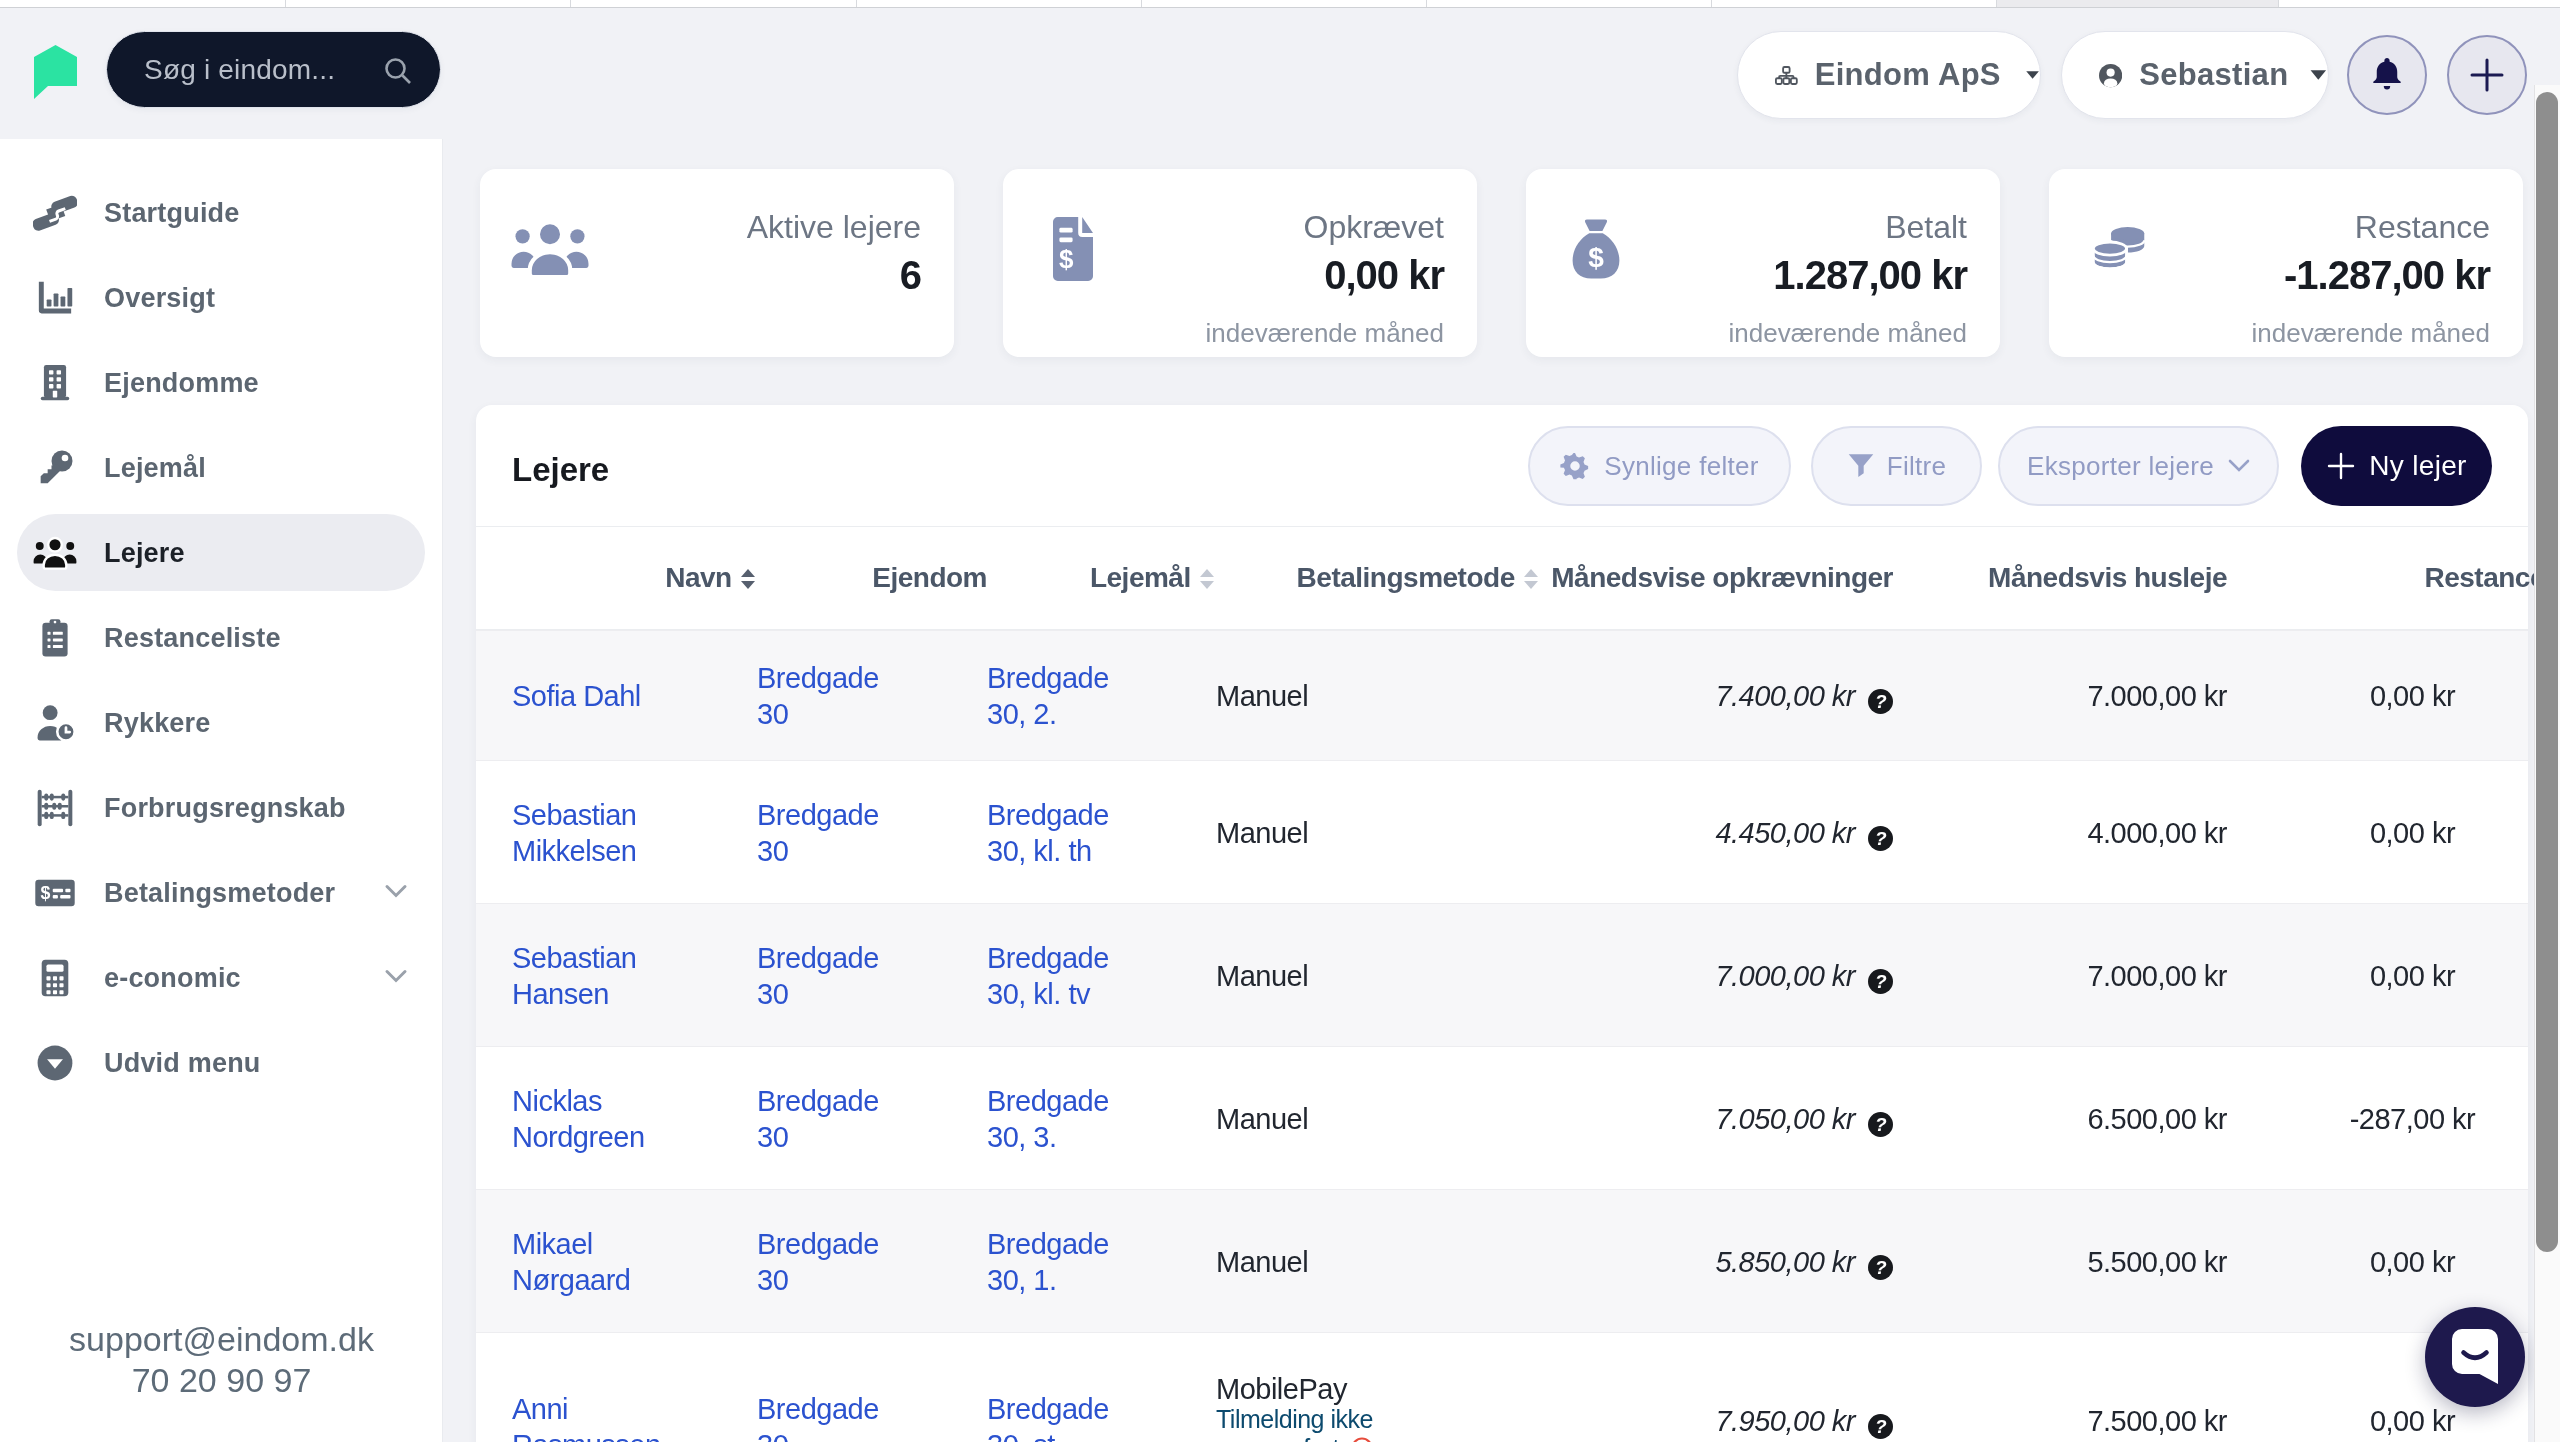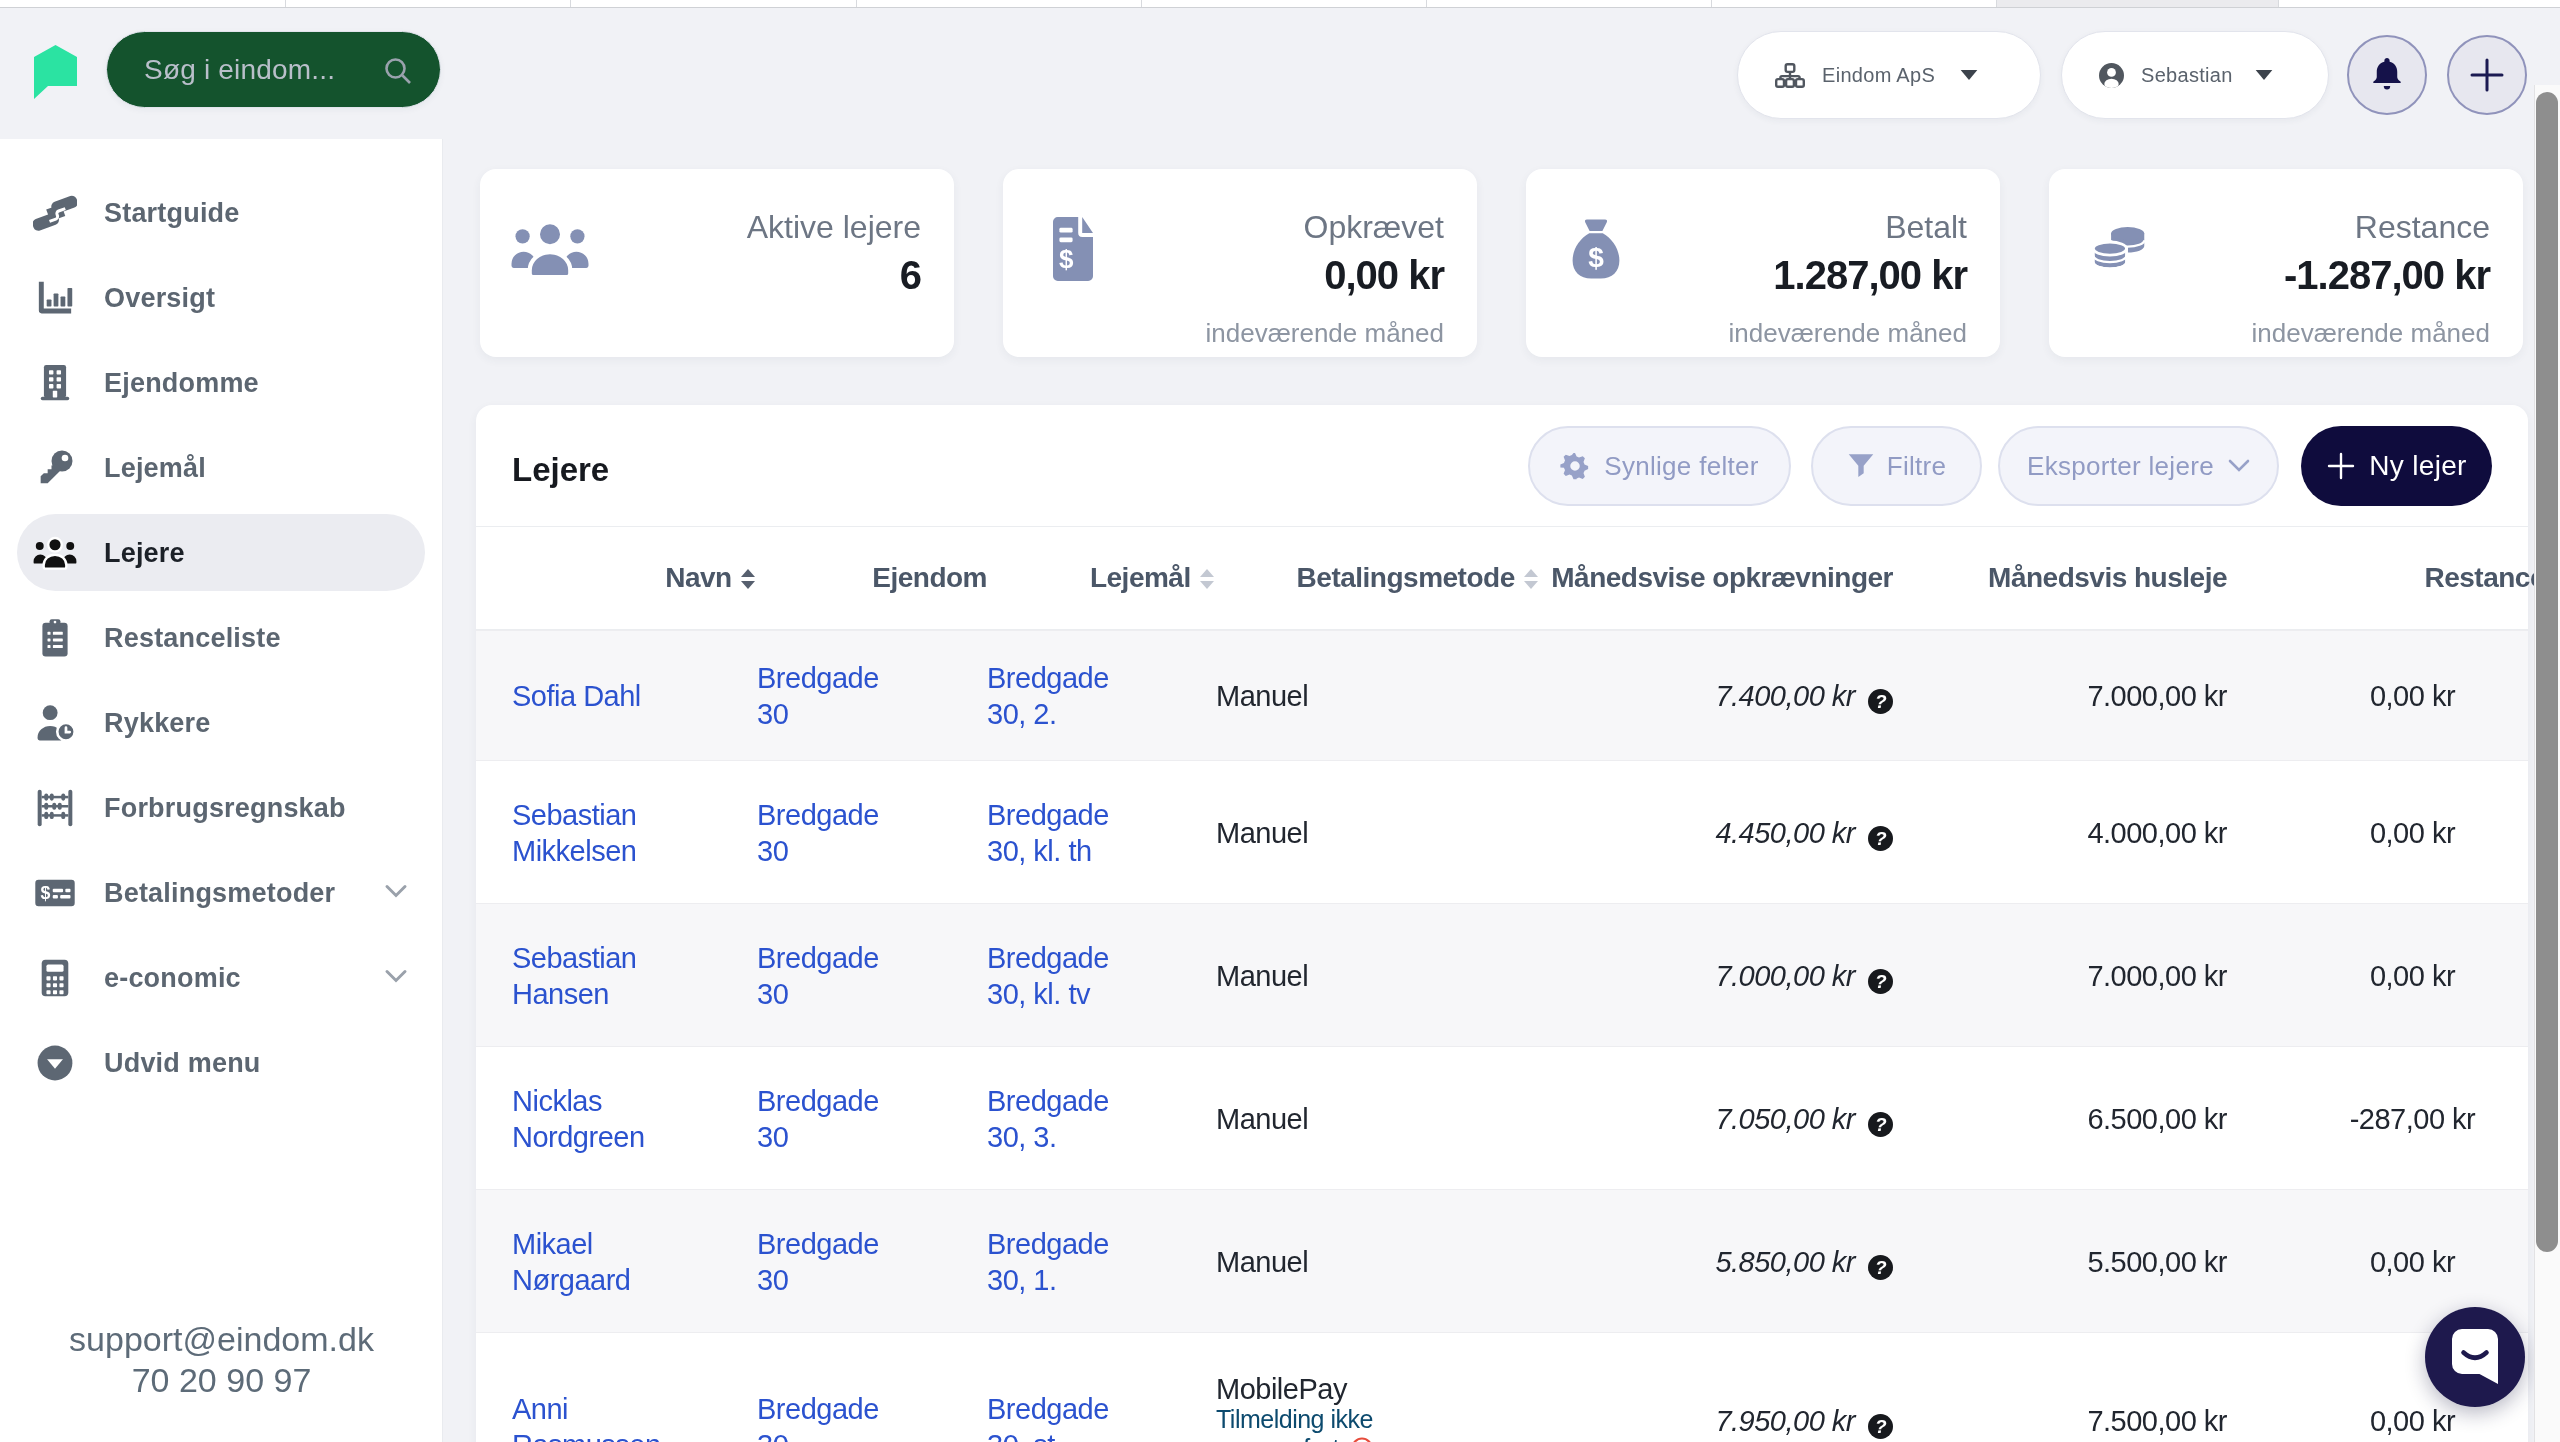--- a/index.html
+++ b/index.html
@@ -8,26 +8,26 @@
   .abs { position:absolute; }
 
   
   #topstrip { left:0; top:0; width:2560px; height:8px; background:#fff; border-bottom:1px solid #cfd1d5; }
   #topstrip .sep { position:absolute; top:0; width:1px; height:7px; background:#d8dade; }
   #topstrip .tab { position:absolute; top:0; height:7px; background:#ebebee; }
 
   
   #header { left:0; top:8px; width:2560px; height:131px; background:#f1f2f6; }
   #logo { left:34px; top:37px; }
-  #search { left:106px; top:23px; width:335px; height:77px; background:#14532d; border:1px solid #e1e4ec; border-radius:39px; box-shadow:0 2px 6px rgba(40,50,80,.05); display:flex; align-items:center; }
+  #search { left:106px; top:23px; width:335px; height:77px; background:#0f172a; border:1px solid #e1e4ec; border-radius:39px; box-shadow:0 2px 6px rgba(40,50,80,.05); display:flex; align-items:center; }
   #search .ph { color:#b9bfca; font-size:28px; margin-left:37px; letter-spacing:.2px; }
   .hpill { position:absolute; background:#fff; border:1px solid #e2e4ec; border-radius:46px; display:flex; align-items:center; box-shadow:0 2px 6px rgba(40,50,80,.05); }
   #orgpill { left:1737px; top:23px; width:304px; height:88px; }
   #userpill { left:2061px; top:23px; width:268px; height:88px; }
-  .hpill .lbl { color:#5a626c; font-size:20px; font-weight:400; letter-spacing:.3px; white-space:nowrap; }
+  .hpill .lbl { color:#5a626c; font-size:31px; font-weight:700; letter-spacing:.3px; white-space:nowrap; }
   .hcirc { position:absolute; width:80px; height:80px; border-radius:50%; background:#e7e7ef; border:2px solid #9093bb; top:27px; display:flex; align-items:center; justify-content:center; }
   #bellbtn { left:2347px; }
   #plusbtn { left:2447px; }
 
   
   #sidebar { left:0; top:139px; width:443px; height:1303px; background:#fff; border-right:1px solid #e9ebef; }
   .mitem { position:absolute; left:0; width:443px; height:85px; }
   .mitem .ic { position:absolute; left:33px; top:50%; transform:translateY(-50%); width:44px; height:44px; display:flex; align-items:center; justify-content:center; }
   .mitem .tx { position:absolute; left:104px; top:50%; transform:translateY(-50%); font-size:27px; font-weight:700; color:#5c6671; letter-spacing:.2px; white-space:nowrap; }
   .mitem .chev { position:absolute; left:384px; top:50%; transform:translateY(-50%); }

